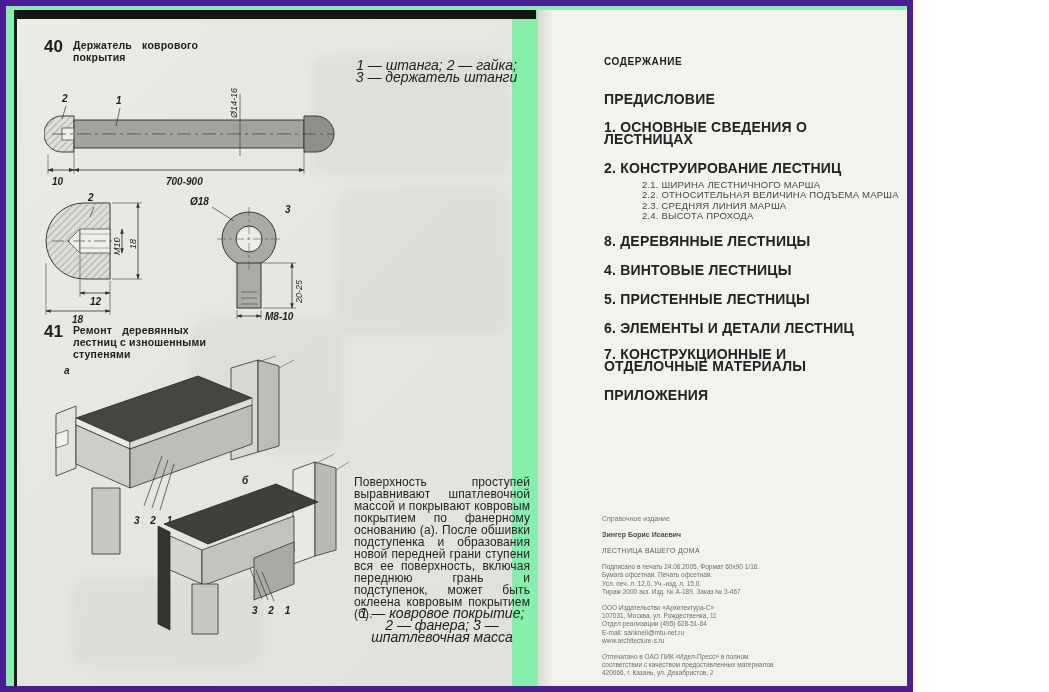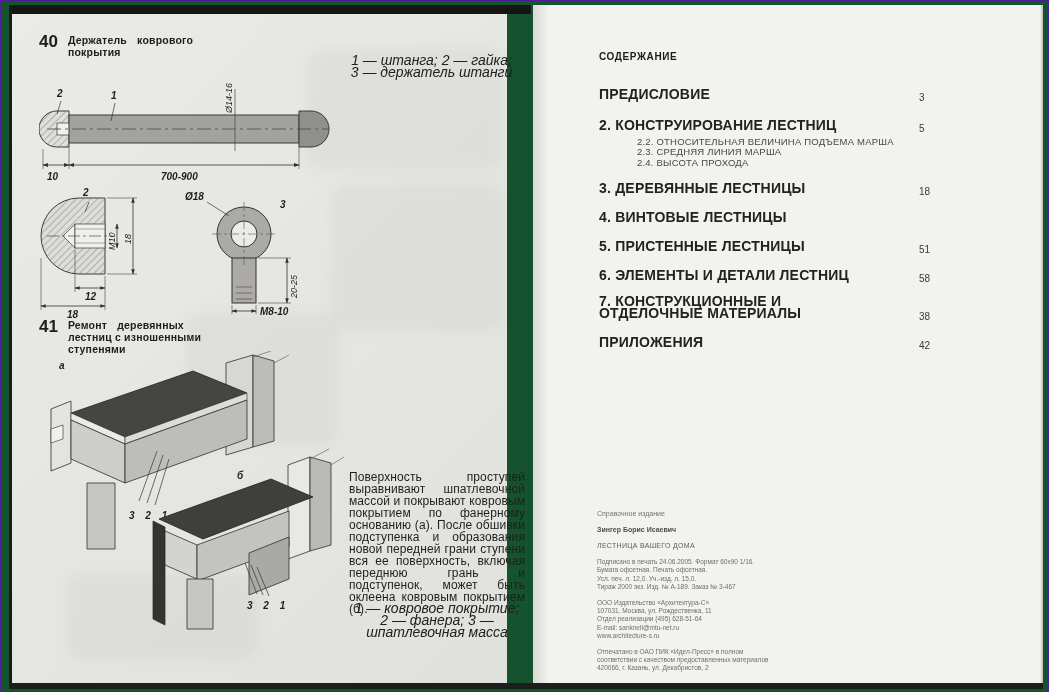--- a/index.html
+++ b/index.html
@@ -1,16 +1,16 @@
 <!DOCTYPE html>
 <html><head>
 <meta charset="utf-8">
 <style>
   html,body{margin:0;padding:0;background:#ffffff;font-family:"Liberation Sans",sans-serif;}
-  .canvas{position:relative;width:1049px;height:692px;background:#14532d;border:1px solid #4c1d95;box-sizing:border-box;overflow:hidden;}
+  .canvas{position:relative;width:913px;height:692px;background:#86efac;border:6px solid #4c1d95;box-sizing:border-box;overflow:hidden;}
   .scan{position:absolute;left:8px;top:4px;width:1034px;height:684px;}
   .edge-left{position:absolute;left:0;top:0;width:3px;height:100%;background:#1b1b1b;}
   .strip-top{position:absolute;left:0;top:0;width:522px;height:9px;background:#151515;}
   .strip-bottom{position:absolute;left:0;bottom:0;width:100%;height:6px;background:#1d1d1d;}
   .edge-right{position:absolute;right:0;top:0;width:3px;height:100%;background:linear-gradient(90deg,rgba(0,0,0,0),#b9b9b5);}
   .page-left{position:absolute;left:3px;top:9px;width:495px;height:669px;background:linear-gradient(135deg,#eaeae7 0%,#e5e5e2 55%,#e0e0dd 100%);}
   .gutter{position:absolute;left:498px;top:0;width:26px;height:100%;
     background:linear-gradient(90deg,#cfcfcb 0%,#6b6b66 28%,#30302c 46%,#8e8e8a 68%,#d8d8d4 86%,#ececе9 100%);}
   .page-right{position:absolute;left:524px;top:0;width:510px;height:678px;background:#f2f2ef;}
   .crease{position:absolute;left:0;top:0;width:16px;height:100%;background:linear-gradient(90deg,#d9d9d5,rgba(242,242,239,0));}
@@ -222,32 +222,39 @@
 
       <div class="toc">
         <div class="toc-row" style="margin-bottom:13px;">
           <div class="toc-main">
             <span class="toc-label">ПРЕДИСЛОВИЕ</span>
             <span class="toc-page">3</span>
           </div>
         </div>
         <div class="toc-row">
           <div class="toc-main">
+            <span class="toc-label">1. ОСНОВНЫЕ СВЕДЕНИЯ О ЛЕСТНИЦАХ</span>
+            <span class="toc-page">4</span>
+          </div>
+        </div>
+        <div class="toc-row">
+          <div class="toc-main">
             <span class="toc-label">2. КОНСТРУИРОВАНИЕ ЛЕСТНИЦ</span>
             <span class="toc-page">5</span>
           </div>
           <div class="toc-subs">
+            <div class="toc-sub">2.1. ШИРИНА ЛЕСТНИЧНОГО МАРША</div>
             <div class="toc-sub">2.2. ОТНОСИТЕЛЬНАЯ ВЕЛИЧИНА ПОДЪЕМА МАРША</div>
             <div class="toc-sub">2.3. СРЕДНЯЯ ЛИНИЯ МАРША</div>
             <div class="toc-sub">2.4. ВЫСОТА ПРОХОДА</div>
           </div>
         </div>
         <div class="toc-row">
           <div class="toc-main">
-            <span class="toc-label">3. ДЕРЕВЯННЫЕ ЛЕСТНИЦЫ</span>
+            <span class="toc-label">8. ДЕРЕВЯННЫЕ ЛЕСТНИЦЫ</span>
             <span class="toc-page">18</span>
           </div>
         </div>
         <div class="toc-row">
           <div class="toc-main">
             <span class="toc-label">4. ВИНТОВЫЕ ЛЕСТНИЦЫ</span>
             <span class="toc-page"></span>
           </div>
         </div>
         <div class="toc-row">

